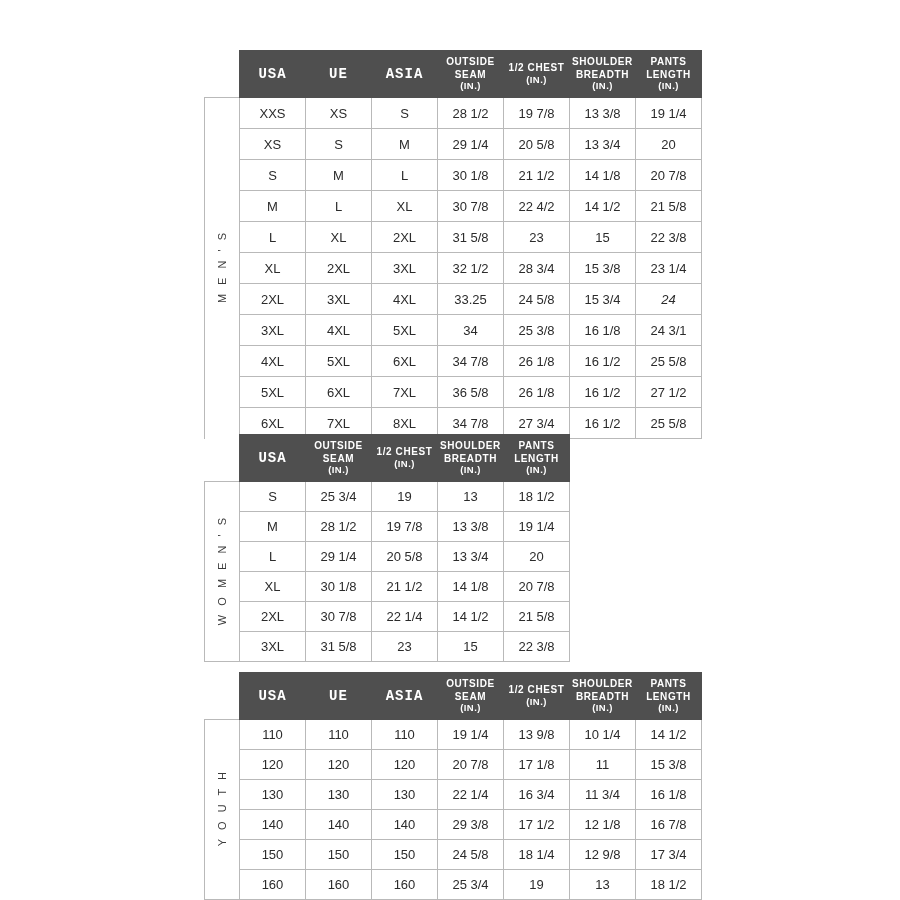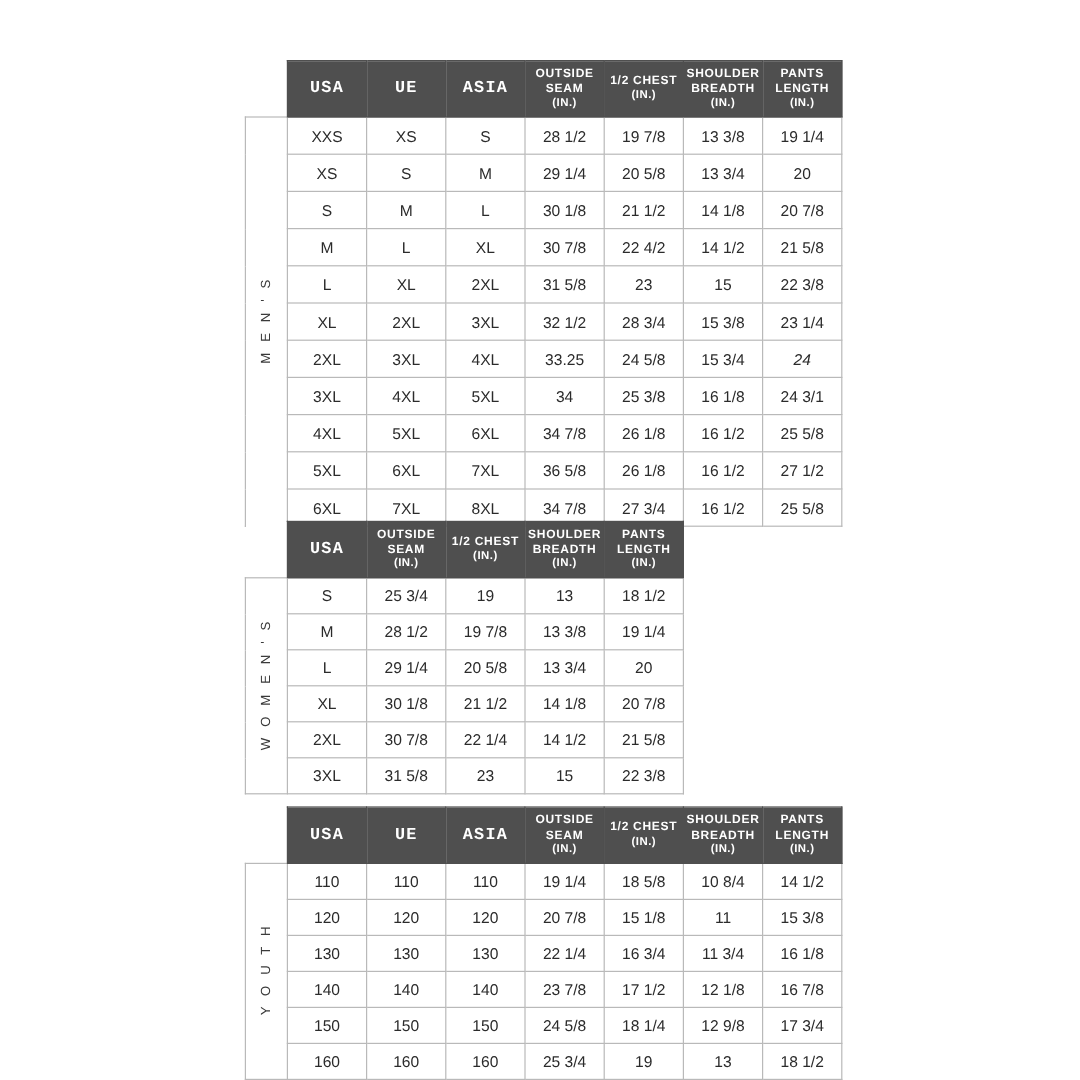--- a/index.html
+++ b/index.html
@@ -368,47 +368,47 @@
             </th>
           </tr>
         </thead>
         <tbody>
           <tr>
             <td class="group-cell" rowspan="6"><span class="group-vert">Y O U T H</span></td>
             <td style="height: 29px;">110</td>
             <td style="height: 29px;">110</td>
             <td style="height: 29px;">110</td>
             <td style="height: 29px;">19 1/4</td>
-            <td style="height: 29px;">18 5/8</td>
-            <td style="height: 29px;">10 8/4</td>
+            <td style="height: 29px;">13 9/8</td>
+            <td style="height: 29px;">10 1/4</td>
             <td style="height: 29px;">14 1/2</td>
           </tr>
           <tr>
             <td style="height: 29px;">120</td>
             <td style="height: 29px;">120</td>
             <td style="height: 29px;">120</td>
             <td style="height: 29px;">20 7/8</td>
-            <td style="height: 29px;">15 1/8</td>
+            <td style="height: 29px;">17 1/8</td>
             <td style="height: 29px;">11</td>
             <td style="height: 29px;">15 3/8</td>
           </tr>
           <tr>
             <td style="height: 29px;">130</td>
             <td style="height: 29px;">130</td>
             <td style="height: 29px;">130</td>
             <td style="height: 29px;">22 1/4</td>
             <td style="height: 29px;">16 3/4</td>
             <td style="height: 29px; margin-top: 32px;">11 3/4</td>
             <td style="height: 29px;">16 1/8</td>
           </tr>
           <tr>
             <td style="height: 29px;">140</td>
             <td style="height: 29px;">140</td>
             <td style="height: 29px;">140</td>
-            <td style="height: 29px;">23 7/8</td>
+            <td style="height: 29px;">29 3/8</td>
             <td style="height: 29px;">17 1/2</td>
             <td style="height: 29px;">12 1/8</td>
             <td style="height: 29px;">16 7/8</td>
           </tr>
           <tr>
             <td style="height: 29px;">150</td>
             <td style="height: 29px;">150</td>
             <td style="height: 29px;">150</td>
             <td style="height: 29px;">24 5/8</td>
             <td style="height: 29px;">18 1/4</td>

